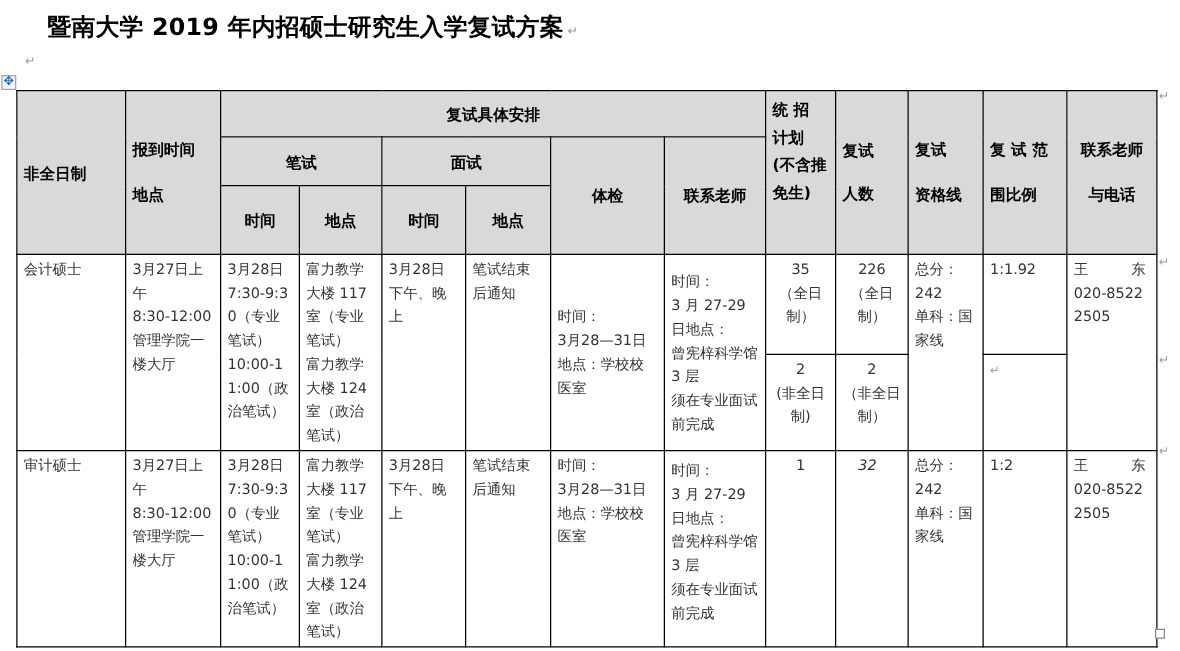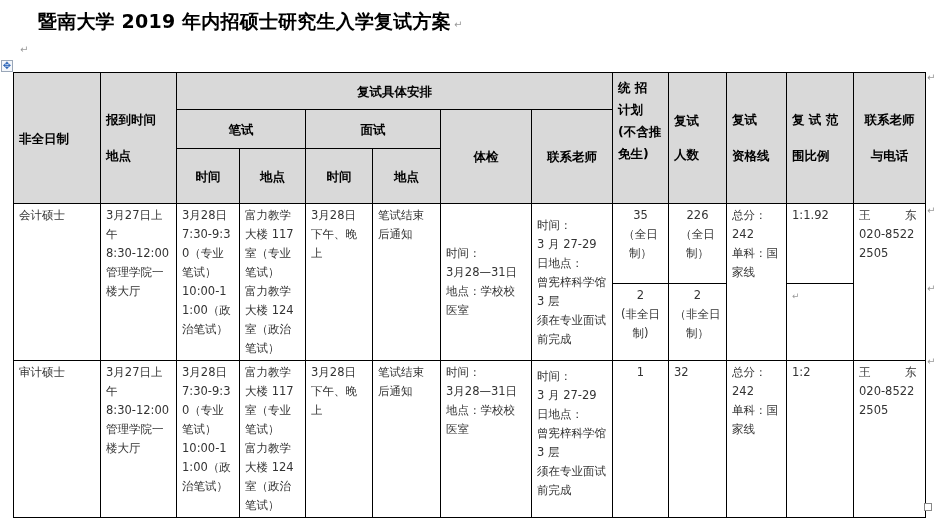--- a/index.html
+++ b/index.html
@@ -6,21 +6,21 @@
   body { width:944px; height:521px; position:relative; overflow:hidden; font-family:"DejaVu Sans", "Liberation Sans", sans-serif; color:#000; }
   .title { position:absolute; left:38px; top:9px; font-size:19px; font-weight:bold; letter-spacing:0.2px; white-space:nowrap; }
   .pm { color:#9a9a9a; font-size:10px; font-weight:normal; margin-left:3px; }
   .blank-para { position:absolute; left:20px; top:44px; color:#9a9a9a; font-size:10px; }
   .move-handle { position:absolute; left:1px; top:60px; width:10px; height:10px; border:1px solid #9aa7b8; background:#f4f7fb; color:#2b64b8; font-size:10px; line-height:10px; text-align:center; }
   .tbl { position:absolute; left:13px; top:72px; border-collapse:collapse; table-layout:fixed; font-size:11.5px; line-height:19px; }
   .tbl td { border:1.3px solid #000; vertical-align:top; padding:2px 5px; overflow:hidden; word-break:break-all; }
   .tbl thead td { background:#d9d9d9; font-weight:bold; font-size:12.5px; vertical-align:middle; }
   .tbl tbody td { color:#333; }
   .c { text-align:center; }
-  .r { text-align:left; }
+  .r { text-align:center;font-style:italic; }
   .pr { color:#9a9a9a; font-size:9px; }
   .end-marks { position:absolute; left:927px; color:#9a9a9a; font-size:10px; }
   .corner-handle { position:absolute; left:924px; top:503px; width:6px; height:6px; border:1px solid #888; background:#fff; }
   .ml { white-space:pre-line; }
 </style>
 </head>
 <body>
 
 <div class="title"><span>暨南大学 2019 年内招硕士研究生入学复试方案</span><span class="pm">↵</span></div>
 <div class="blank-para">↵</div>

